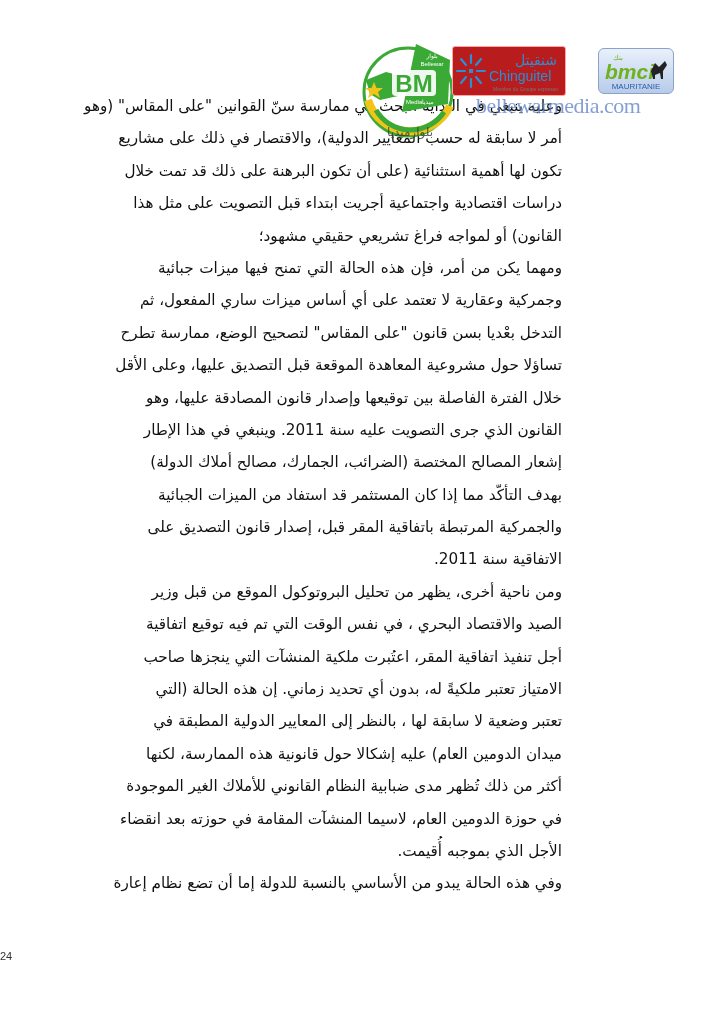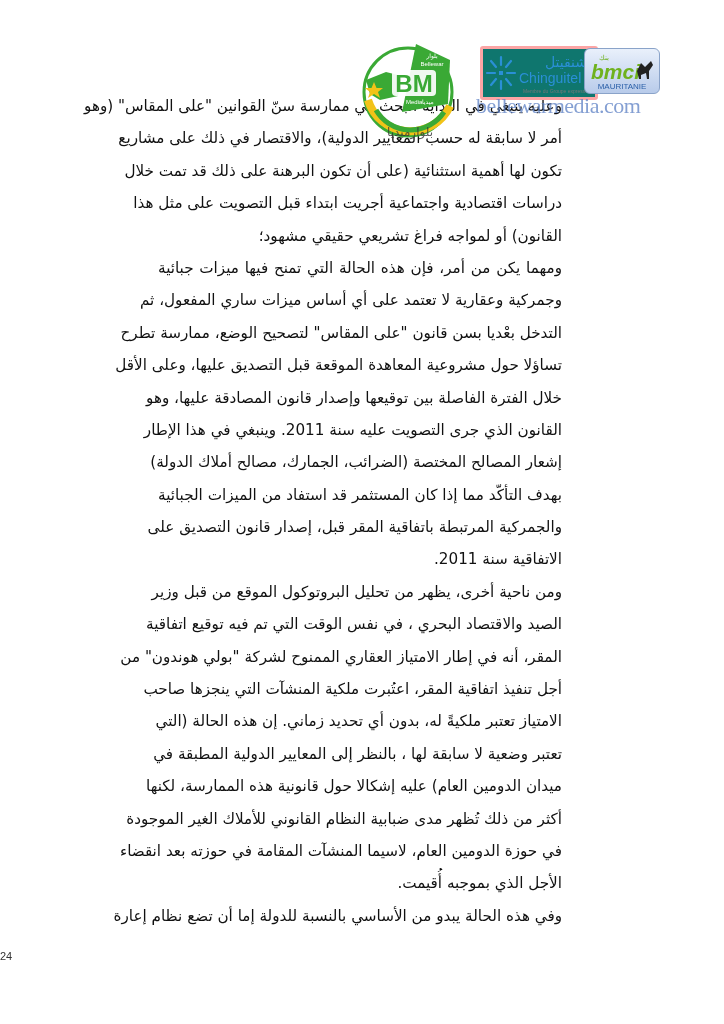--- a/index.html
+++ b/index.html
@@ -11,22 +11,22 @@
       font-family: "DejaVu Sans", sans-serif; font-size: 15.2px; color: #111;
     }
     .line { height: 32.4px; line-height: 32.4px; white-space: nowrap; overflow: visible; }
     .line.justify { text-align: justify; text-align-last: justify; }
     .page-number {
       position: absolute; left: 0; width: 724px; top: 950px; text-align: left;
       font-family: "Liberation Sans", sans-serif; font-size: 11px; color: #333;
     }
     
     .logo-bm { position: absolute; left: 358px; top: 40px; width: 112px; height: 100px; }
-    .logo-chinguitel { position: absolute; left: 480px; top: 46px; width: 112px; height: 48px; background: #0f766e; border: 3px solid #fca5a5; border-radius: 3px; }
-    .logo-bmci { position: absolute; left: 584px; top: 48px; width: 74px; height: 44px; border-radius: 6px; background: linear-gradient(#e9f0fb, #b8cbea); border: 1px solid #8aa3c9; }
+    .logo-chinguitel { position: absolute; left: 452px; top: 46px; width: 112px; height: 48px; background: #b91c1c; border: 1px solid #fca5a5; border-radius: 3px; }
+    .logo-bmci { position: absolute; left: 598px; top: 48px; width: 74px; height: 44px; border-radius: 6px; background: linear-gradient(#e9f0fb, #b8cbea); border: 1px solid #8aa3c9; }
     .wm-domain {
       position: absolute; left: 476px; top: 93px; font-family: Liberation Serif, serif;
       font-size: 22px; color: #5b7fc4; opacity: 0.75; letter-spacing: -0.5px;
     }
   </style>
 </head>
 <body>
 
 <div class="page">
 
@@ -41,21 +41,20 @@
       <div class="line justify">التدخل بعْديا بسن قانون "على المقاس" لتصحيح الوضع، ممارسة تطرح</div>
       <div class="line justify">تساؤلا حول مشروعية المعاهدة الموقعة قبل التصديق عليها، وعلى الأقل</div>
       <div class="line justify">خلال الفترة الفاصلة بين توقيعها وإصدار قانون المصادقة عليها، وهو</div>
       <div class="line justify">القانون الذي جرى التصويت عليه سنة   2011. وينبغي في هذا الإطار</div>
       <div class="line justify">إشعار المصالح المختصة (الضرائب، الجمارك، مصالح أملاك الدولة)</div>
       <div class="line justify">بهدف التأكّد مما إذا كان المستثمر قد استفاد من الميزات الجبائية</div>
       <div class="line justify">والجمركية المرتبطة باتفاقية المقر قبل، إصدار قانون التصديق على</div>
       <div class="line">الاتفاقية سنة 2011.</div>
       <div class="line justify">ومن ناحية أخرى، يظهر من تحليل البروتوكول الموقع من قبل وزير</div>
       <div class="line justify">الصيد والاقتصاد البحري ، في نفس الوقت التي تم فيه توقيع اتفاقية</div>
-      <div class="line justify">المقر، أنه في إطار الامتياز العقاري الممنوح لشركة "بولي هوندون"  من</div>
       <div class="line justify">أجل تنفيذ اتفاقية المقر، اعتُبرت ملكية المنشآت التي ينجزها صاحب</div>
       <div class="line justify">الامتياز تعتبر ملكيةً له، بدون أي تحديد زماني. إن هذه الحالة (التي</div>
       <div class="line justify">تعتبر وضعية لا سابقة لها ، بالنظر إلى المعايير الدولية المطبقة في</div>
       <div class="line justify">ميدان الدومين العام) عليه إشكالا حول قانونية هذه الممارسة،  لكنها</div>
       <div class="line justify">أكثر من ذلك تُظهر مدى ضبابية النظام القانوني للأملاك الغير الموجودة</div>
       <div class="line justify">في حوزة الدومين العام، لاسيما المنشآت المقامة في حوزته بعد انقضاء</div>
       <div class="line">الأجل الذي بموجبه أُقيمت.</div>
       <div class="line justify">وفي هذه الحالة يبدو من الأساسي بالنسبة للدولة إما أن تضع نظام إعارة</div>
     </div>
 

